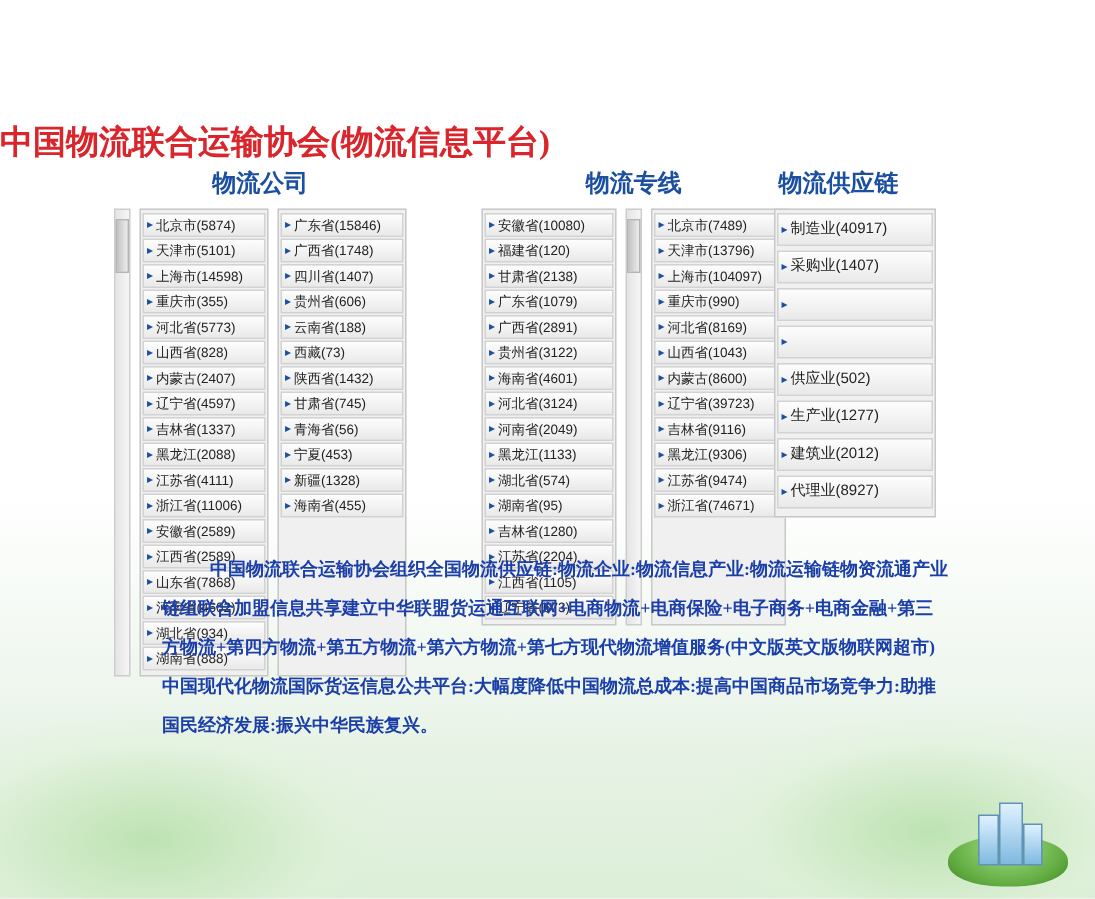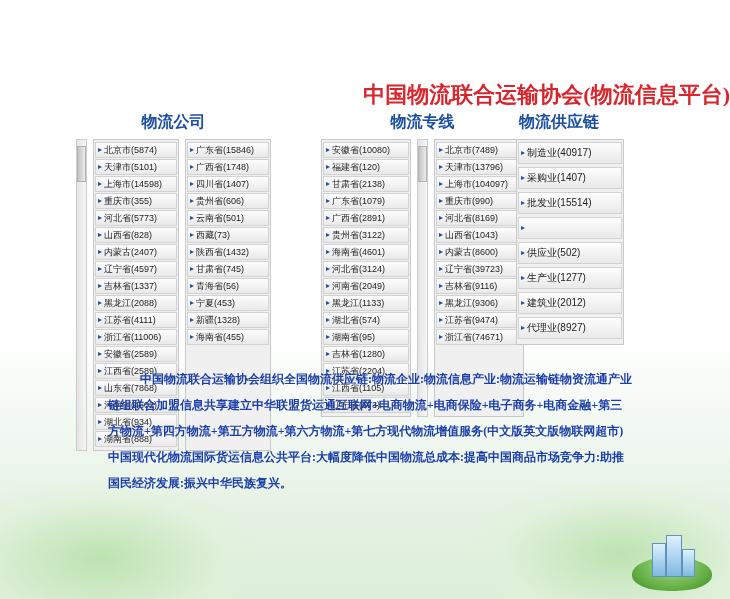--- a/index.html
+++ b/index.html
@@ -54,21 +54,21 @@
     letter-spacing: 1px;
     line-height: 34px;
     font-family: "Liberation Serif", serif;
   }
   .title-main .seg1 { margin-right: 96px; }
   .title-sub {
     position: absolute;
     top: 80px;
     left: 0;
     width: 730px;
-    text-align: right;
+    text-align: left;
     font-size: 22px;
     font-weight: bold;
     color: #d8262c;
     font-family: "Liberation Serif", serif;
   }
 
   
   .columns {
     position: absolute;
     top: 112px;
@@ -288,21 +288,21 @@
           <div class="item">
               <span class="bullet">▸</span>
               <span class="txt">四川省(1407)</span>
             </div>
           <div class="item">
               <span class="bullet">▸</span>
               <span class="txt">贵州省(606)</span>
             </div>
           <div class="item">
               <span class="bullet">▸</span>
-              <span class="txt">云南省(501)</span>
+              <span class="txt">云南省(188)</span>
             </div>
           <div class="item">
               <span class="bullet">▸</span>
               <span class="txt">西藏(73)</span>
             </div>
           <div class="item">
               <span class="bullet">▸</span>
               <span class="txt">陕西省(1432)</span>
             </div>
           <div class="item">
@@ -461,21 +461,20 @@
           <div class="item">
               <span class="bullet">▸</span>
               <span class="txt">制造业(40917)</span>
             </div>
           <div class="item">
               <span class="bullet">▸</span>
               <span class="txt">采购业(1407)</span>
             </div>
           <div class="item">
               <span class="bullet">▸</span>
-              <span class="txt">批发业(15514)</span>
             </div>
           <div class="item">
               <span class="bullet">▸</span>
             </div>
           <div class="item">
               <span class="bullet">▸</span>
               <span class="txt">供应业(502)</span>
             </div>
           <div class="item">
               <span class="bullet">▸</span>

